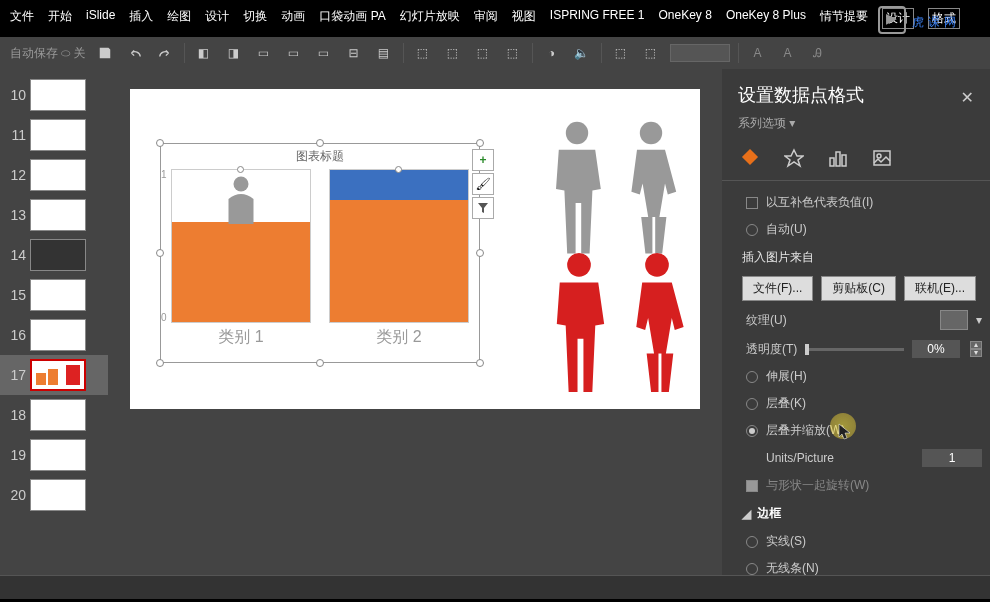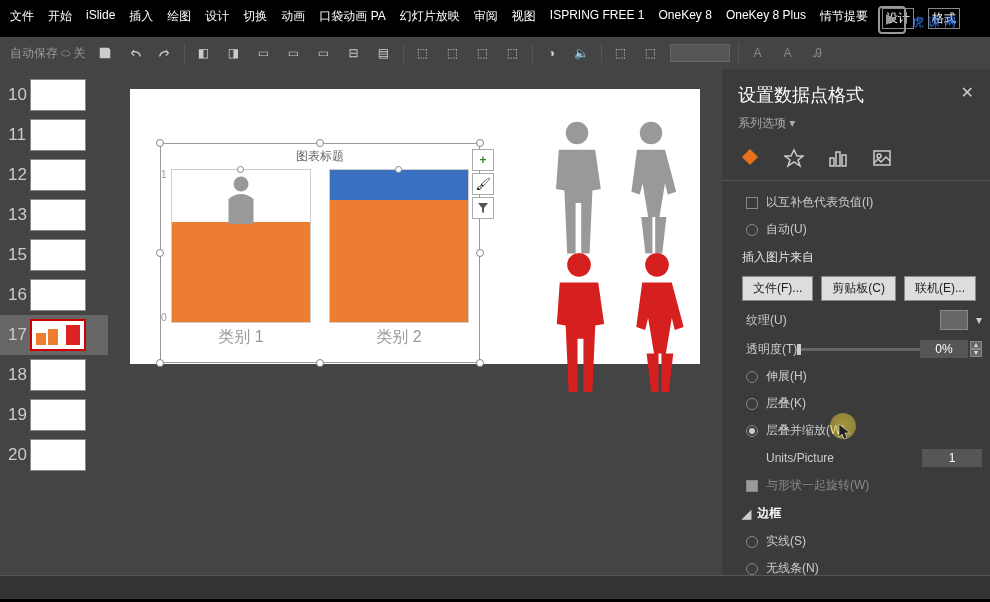--- a/index.html
+++ b/index.html
@@ -8,25 +8,25 @@
 .menubar span{cursor:pointer;white-space:nowrap}
 .toolbar{background:#444;height:32px;display:flex;align-items:center;gap:8px;padding:0 10px}
 .autosave{color:#999;font-size:11px}
 .tbtn{width:22px;height:22px;display:flex;align-items:center;justify-content:center;color:#ccc;cursor:pointer}
 .tbtn svg{fill:#ccc}
 .tsep{width:1px;height:20px;background:#555}
 .workspace{display:flex;height:calc(100% - 96px);background:#444}
 .thumbpanel{width:108px;background:#444;overflow-y:scroll;padding:6px 0}
 .thumb{display:flex;align-items:center;gap:4px;padding:4px 8px;cursor:pointer}
 .thumb.active{background:#666}
-.thumb .num{color:#ccc;font-size:17px;width:18px;text-align:right}
+.thumb .num{color:#ccc;font-size:14px;width:18px;text-align:right}
 .thumb .preview{width:56px;height:32px;background:#fff;border:1px solid #888}
 .thumb.active .preview{border:2px solid #c00}
 .canvas-area{flex:1;background:#444;display:flex;align-items:flex-start;justify-content:center;padding:20px;overflow:hidden;position:relative}
-.slide{width:570px;height:275px;background:#fff;position:relative}
+.slide{width:570px;height:320px;background:#fff;position:relative}
 .chart-sel{position:absolute;left:30px;top:54px;width:320px;height:220px;border:1px solid #999}
 .sel-handle{position:absolute;width:8px;height:8px;background:#fff;border:1px solid #888;border-radius:50%}
 .sh-tl{left:-5px;top:-5px}.sh-tr{right:-5px;top:-5px}.sh-bl{left:-5px;bottom:-5px}.sh-br{right:-5px;bottom:-5px}
 .sh-t{left:50%;top:-5px;margin-left:-4px}.sh-b{left:50%;bottom:-5px;margin-left:-4px}
 .sh-l{left:-5px;top:50%;margin-top:-4px}.sh-r{right:-5px;top:50%;margin-top:-4px}
 .chart-title{text-align:center;color:#666;font-size:12px;padding:4px}
 .chart-body{display:flex;padding:0px 10px;gap:18px;height:154px;position:relative}
 .chart-body::before{content:"1";position:absolute;left:0;top:0;font-size:10px;color:#999}
 .chart-body::after{content:"0";position:absolute;left:0;bottom:0;font-size:10px;color:#999}
 .bar-wrap{flex:1;display:flex;flex-direction:column;justify-content:flex-end;border:1px solid #ccc;position:relative}
@@ -39,39 +39,39 @@
 .bar-wrap.bar1 .person-overlay{position:absolute;left:50%;top:4px;transform:translateX(-50%)}
 .bar-labels{display:flex;padding:0 10px;gap:18px}
 .bar-labels span{flex:1;text-align:center;font-size:16px;color:#999;padding-top:4px}
 .legend{display:flex;justify-content:center;gap:10px;padding:8px 0;font-size:10px;color:#666}
 .legend i{display:inline-block;width:8px;height:8px;margin-right:4px}
 .chart-tools{position:absolute;right:206px;top:60px;display:flex;flex-direction:column;gap:2px}
 .ctool{width:22px;height:22px;background:#fff;border:1px solid #aaa;display:flex;align-items:center;justify-content:center;cursor:pointer}
 .people{position:absolute;right:6px;top:30px}
 .people-row{display:flex;gap:4px}
 .format-pane{width:268px;background:#3b3b3b;color:#ddd;display:flex;flex-direction:column}
-.fp-header{display:flex;align-items:flex-start;justify-content:space-between;padding:14px 16px 4px}
+.fp-header{display:flex;align-items:flex-end;justify-content:space-between;padding:14px 16px 4px}
 .fp-header h2{font-size:18px;font-weight:normal;color:#fff}
 .fp-close{color:#ccc;cursor:pointer;font-size:16px}
 .fp-sub{padding:4px 16px;color:#aaa;font-size:12px}
 .fp-tabs{display:flex;gap:20px;padding:10px 16px;border-bottom:1px solid #555}
 .fp-tab{width:24px;height:24px;display:flex;align-items:center;justify-content:center;cursor:pointer}
 .fp-tab.active svg{fill:#e8701a;stroke:#e8701a}
 .fp-tab svg{fill:none;stroke:#ccc;stroke-width:1.5}
 .fp-body{flex:1;overflow-y:scroll;padding:8px 4px 8px 20px}
 .fp-row{display:flex;align-items:center;padding:5px 4px;gap:8px}
 .fp-radio{width:12px;height:12px;border:1px solid #888;border-radius:50%;display:inline-block;position:relative}
 .fp-radio.checked::after{content:"";position:absolute;left:2px;top:2px;width:6px;height:6px;background:#ccc;border-radius:50%}
 .fp-check{width:12px;height:12px;border:1px solid #888;display:inline-block}
 .fp-check.checked{background:#999}
 .fp-label{color:#ccc}
 .fp-section{color:#e5e5e5;padding:6px 0}
 .fp-btns{display:flex;gap:8px;padding:4px 0}
 .fp-btn{background:#ddd;color:#222;border:1px solid #888;padding:3px 10px;cursor:pointer;font-size:12px}
-.fp-slider-row{display:flex;align-items:center;gap:0}
+.fp-slider-row{display:flex;align-items:center;gap:8px}
 .fp-slider{flex:1;height:3px;background:#666;position:relative}
 .fp-slider::after{content:"";position:absolute;left:0;top:-4px;width:4px;height:11px;background:#ccc}
 .fp-val{background:#555;color:#fff;padding:2px 6px;width:48px;text-align:center}
 .fp-input{background:#555;color:#fff;border:none;padding:2px 6px;width:60px;text-align:center}
 .fp-expand{cursor:pointer;color:#ccc;font-weight:bold}
 .fp-heading{display:flex;align-items:center;gap:6px;padding:6px 0}
 .fp-heading b{font-weight:bold;color:#fff}
 .tex-btn{width:28px;height:20px;background:#666;border:1px solid #888;cursor:pointer}
 .spin{display:inline-flex;flex-direction:column;margin-left:2px}
 .spin span{width:12px;height:8px;background:#666;border:1px solid #888;font-size:8px;text-align:center;line-height:6px;cursor:pointer}
@@ -166,20 +166,24 @@
         <span class="num">11</span>
         <div class="preview"></div>
       </div>
     <div class="thumb">
         <span class="num">12</span>
         <div class="preview"></div>
       </div>
     <div class="thumb">
         <span class="num">13</span>
         <div class="preview"></div>
+      </div>
+    <div class="thumb">
+        <span class="num">14</span>
+        <div class="preview" style="background:#333"></div>
       </div>
     <div class="thumb">
         <span class="num">15</span>
         <div class="preview"></div>
       </div>
     <div class="thumb">
         <span class="num">16</span>
         <div class="preview"></div>
       </div>
     <div class="thumb active">

